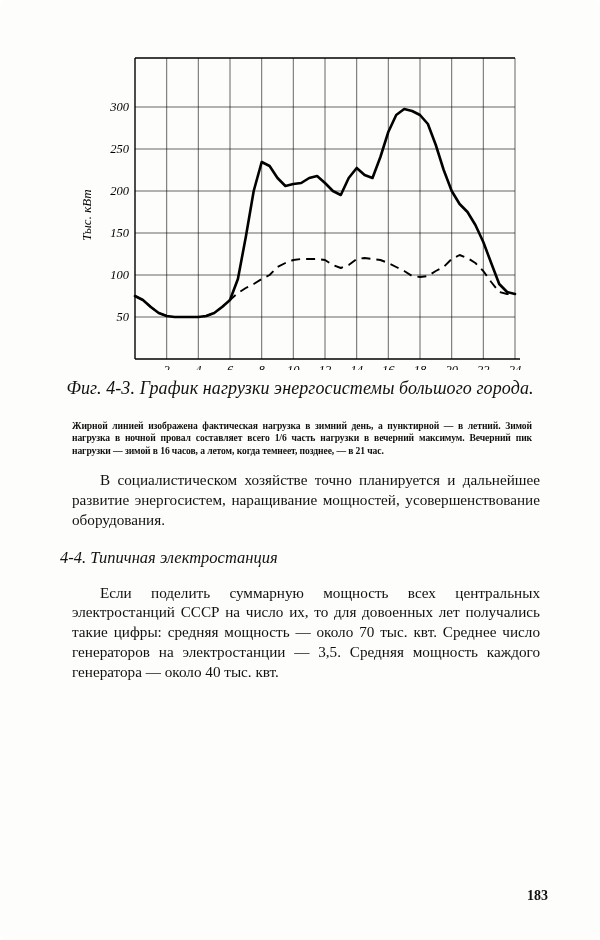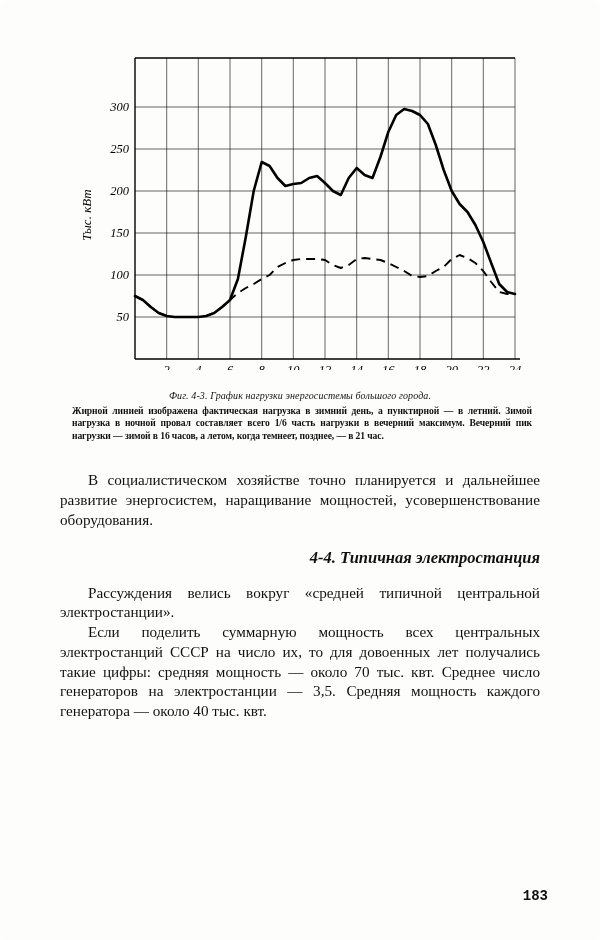--- a/index.html
+++ b/index.html
@@ -35,68 +35,68 @@
     position: relative;
     width: 470px;
     height: 330px;
     margin: 0 auto;
   }
   .chart-svg { display: block; }
 
   .fig-caption {
     text-align: center;
     font-style: italic;
-    font-size: 10px;
-    margin-top: 20px;
+    font-size: 18px;
+    margin-top: 8px;
     letter-spacing: 0.1px;
   }
   .fig-caption .num { font-style: italic; }
   .fig-note {
     font-size: 9.6px;
     line-height: 1.28;
     text-align: justify;
-    margin-top: 4px;
+    margin-top: 21px;
     padding: 0 8px 0 12px;
     font-family: "Liberation Serif", serif;
     font-weight: bold;
     letter-spacing: -0.1px;
   }
 
   
   .body-text {
     position: absolute;
     left: 60px;
     top: 470px;
     width: 480px;
     font-size: 15.2px;
     line-height: 1.30;
     text-align: justify;
   }
   .body-text p {
-    margin: 0 0 0 0;
+    margin: 0 0 0 12px;
     text-indent: 28px;
     text-align: justify;
     text-justify: inter-word;
   }
   .section-head {
-    text-align: right;
-    font-weight: bold;
+    text-align: left;
+    font-weight: normal;
     font-style: italic;
     font-size: 16.5px;
     margin: 18px 0 14px 0;
     text-indent: 0;
   }
 
   .page-number {
     position: absolute;
     right: 52px;
     bottom: 36px;
     font-size: 14px;
     font-weight: bold;
-    font-family: Liberation Mono, monospace;
+    font-family: Liberation Serif, serif;
   }
 </style>
 </head>
 <body>
 
 <div class="page">
 
   <div class="figure">
     <div class="chart-wrap">
       <svg class="chart-svg" width="470" height="330" viewBox="0 0 470 330">
@@ -169,18 +169,17 @@
     </div>
 
     <div class="fig-note">Жирной линией изображена фактическая нагрузка в зимний день, а пунктирной — в летний. Зимой нагрузка в ночной провал составляет всего 1/6 часть нагрузки в вечерний максимум. Вечерний пик нагрузки — зимой в 16 часов, а летом, когда темнеет, позднее, — в 21 час.</div>
   </div>
 
   <div class="body-text">
     <p>В социалистическом хозяйстве точно планируется и дальнейшее развитие энергосистем, наращивание мощностей, усовершенствование оборудования.</p>
 
     <div class="section-head">4-4. Типичная электростанция</div>
 
-    <p>Рассуждения велись вокруг «средней типичной центральной электростанции».</p>
     <p>Если поделить суммарную мощность всех центральных электростанций СССР на число их, то для довоенных лет получались такие цифры: средняя мощность — около 70 тыс. квт. Среднее число генераторов на электростанции — 3,5. Средняя мощность каждого генератора — около 40 тыс. квт.</p>
   </div>
 
   <div class="page-number">183</div>
 </div>
 
 </body></html>

